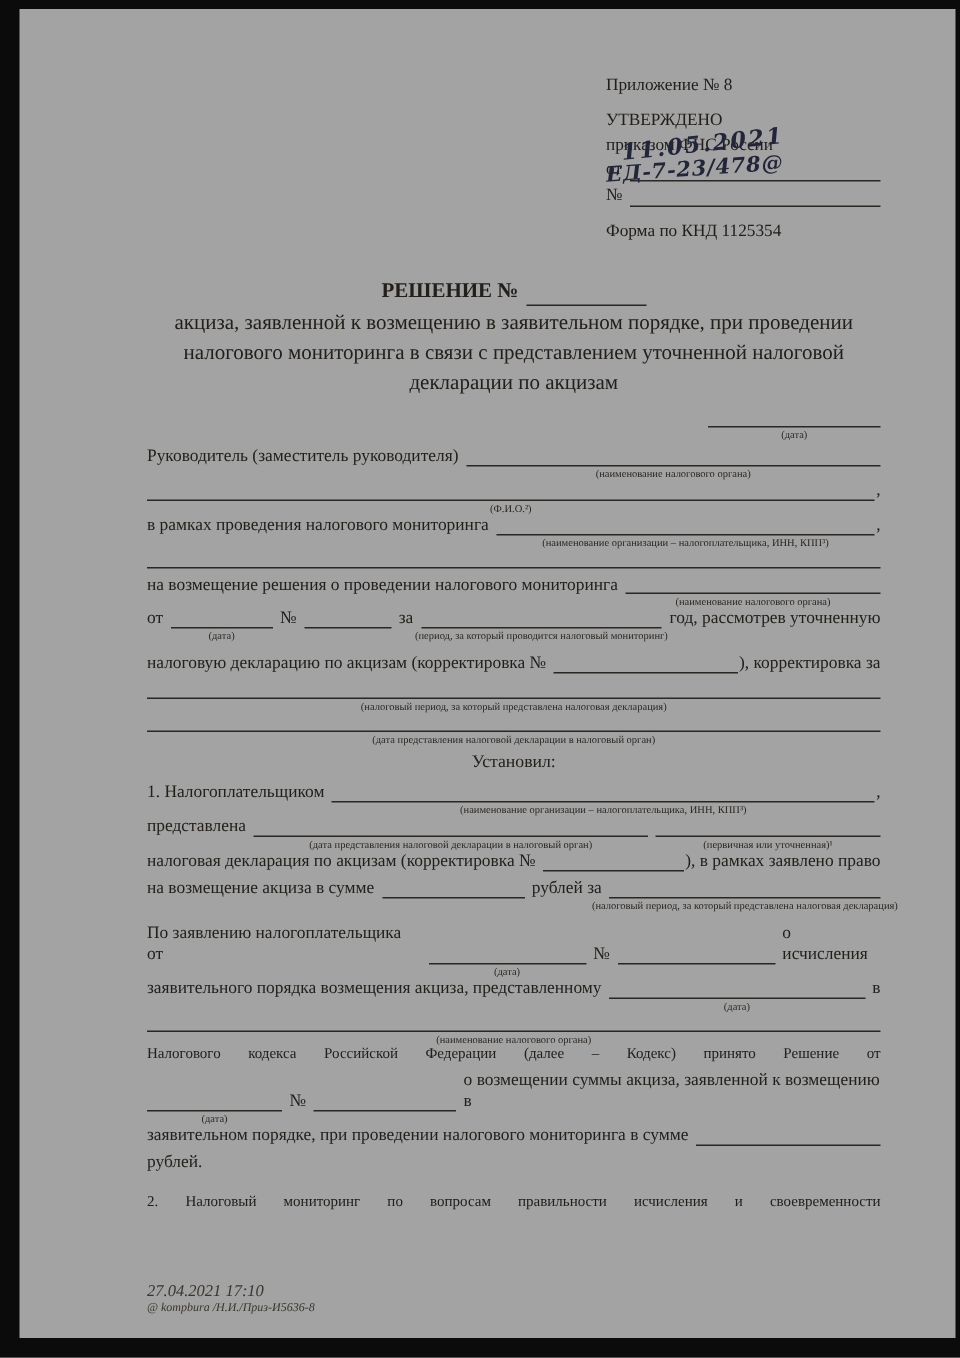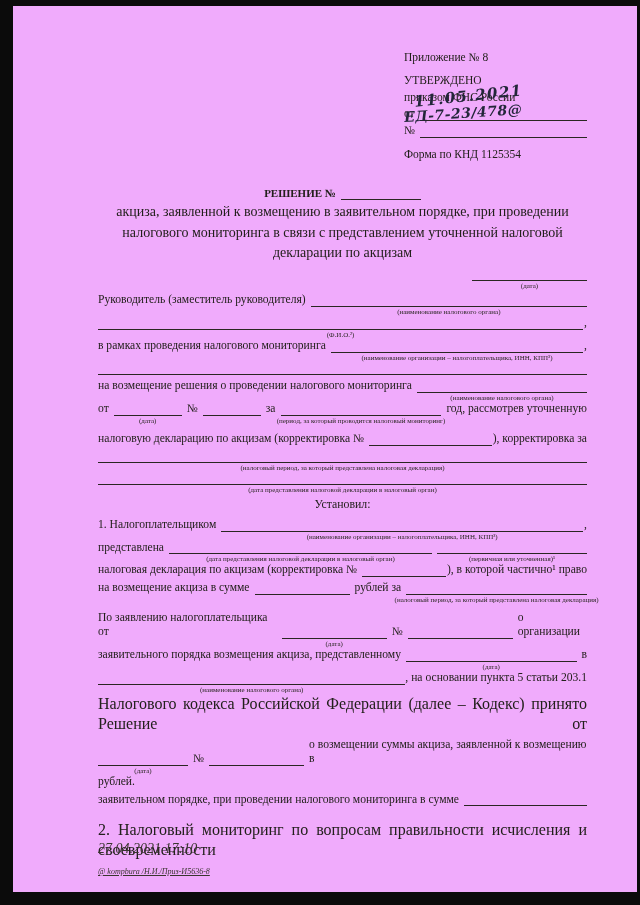--- a/index.html
+++ b/index.html
@@ -6,21 +6,21 @@
   html,body { width:640px; height:905px; }
   body {
     background:#0b0b0b;
     font-family:"Liberation Serif", serif;
     color:#23201c;
     position:relative;
     overflow:hidden;
   }
   .page {
     position:absolute; left:13px; top:6px; right:3px; bottom:13px;
-    background:#f0abfc;
+    background:#a3a3a3;
     overflow:hidden;
   }
   .content { position:absolute; left:85px; right:50px; top:0; }
 
   
   .hdr { position:relative; margin-top:44px; margin-left:306px; width:183px; font-size:11.5px; line-height:1.25; }
   .hdr .hline { margin-top:2px; }
   .hdr .appendix { margin-bottom:9px; }
   .hdr .form { margin-top:9px; }
   .hdr .bl { margin-top:3px; }
@@ -49,35 +49,35 @@
   .g0 { column-gap:0; }
 
   .w58{width:58px} .w68{width:68px} .w80{width:80px} .w90{width:90px}
   .w95{width:95px} .w105{width:105px} .w115{width:115px} .w150{width:150px}
   .w165{width:165px}
 
   
   .title { margin-top:26px; }
   .tbold { font-weight:bold; }
   .center { justify-content:center; }
-  .t1 { font-size:11px; }
+  .t1 { font-size:14px; }
   .t2 { font-size:11.8px; margin-top:3px; }
   .t3 { font-weight:normal; text-align:center; font-size:14px; line-height:1.45; margin-top:2px; }
   .dateline { justify-content:flex-end; margin-top:5px; }
 
   
   .bodytxt { margin-top:12px; font-size:11.6px; }
   .estab { text-align:center; font-size:11.8px; margin-top:12px; margin-bottom:6px; }
-  .stretch { display:block; text-align:justify; text-align-last:justify; margin-top:5px; line-height:1.25; font-size:16px; }
+  .stretch { display:block; text-align:justify; text-align-last:justify; margin-top:5px; line-height:1.25; font-size:10px; }
   .item2 { margin-top:14px; }
 
   
   .footer { position:absolute; left:85px; bottom:16px; font-style:italic; color:#3a362f; }
-  .f1 { font-size:14px; }
-  .f2 { font-size:8px; margin-top:10px;text-decoration:underline; }
+  .f1 { font-size:11px; }
+  .f2 { font-size:8px; margin-top:0; }
 </style>
 </head>
 <body>
 
 <div class="page">
   <div class="content">
 
     <div class="hdr">
       <div class="hline appendix">Приложение № 8</div>
       <div class="hline">УТВЕРЖДЕНО</div>
@@ -191,75 +191,74 @@
             <i class="cap">(дата представления налоговой декларации в налоговый орган)</i>
           </span>
         <span class="blank w150">
             <i class="cap">(первичная или уточненная)¹</i>
           </span>
       </div>
 
       <div class="bl">
         <span>налоговая декларация по акцизам (корректировка №</span>
         <span class="blank grow"></span>
-        <span class="tight">), в которой частично¹ право</span>
+        <span class="tight">), в рамках заявлено право</span>
       </div>
 
       <div class="bl capb2">
         <span>на возмещение акциза в сумме</span>
         <span class="blank w95"></span>
         <span>рублей за</span>
         <span class="blank grow">
             <i class="cap">(налоговый период, за который представлена налоговая декларация)</i>
           </span>
       </div>
 
       <div class="bl capb">
         <span>По заявлению налогоплательщика от</span>
         <span class="blank w105">
             <i class="cap">(дата)</i>
           </span>
         <span>№</span>
         <span class="blank w105"></span>
-        <span>о организации</span>
+        <span>о исчисления</span>
       </div>
 
       <div class="bl capb">
         <span>заявительного порядка возмещения акциза, представленному</span>
         <span class="blank grow">
             <i class="cap">(дата)</i>
           </span>
         <span>в</span>
       </div>
 
       <div class="bl capb g0">
         <span class="blank grow">
             <i class="cap">(наименование налогового органа)</i>
           </span>
-        <span>, на основании пункта 5 статьи 203.1</span>
       </div>
 
       <div class="stretch">Налогового кодекса Российской Федерации (далее – Кодекс) принято Решение от</div>
 
       <div class="bl capb">
         <span class="blank w90">
             <i class="cap">(дата)</i>
           </span>
         <span>№</span>
         <span class="blank w95"></span>
         <span>о возмещении суммы акциза, заявленной к возмещению в</span>
       </div>
 
       <div class="bl">
+        <span>заявительном порядке, при проведении налогового мониторинга в сумме</span>
+        <span class="blank grow"></span>
+      </div>
+
+      <div class="bl">
         <span>рублей.</span>
-      </div>
-
-      <div class="bl">
-        <span>заявительном порядке, при проведении налогового мониторинга в сумме</span>
-        <span class="blank grow"></span>
       </div>
 
       <div class="stretch item2">2. Налоговый мониторинг по вопросам правильности исчисления и своевременности</div>
 
     </div>
   </div>
 
   <div class="footer">
     <div class="f1">27.04.2021 17:10</div>
     <div class="f2">@ kompbura /Н.И./Приз-И5636-8</div>

